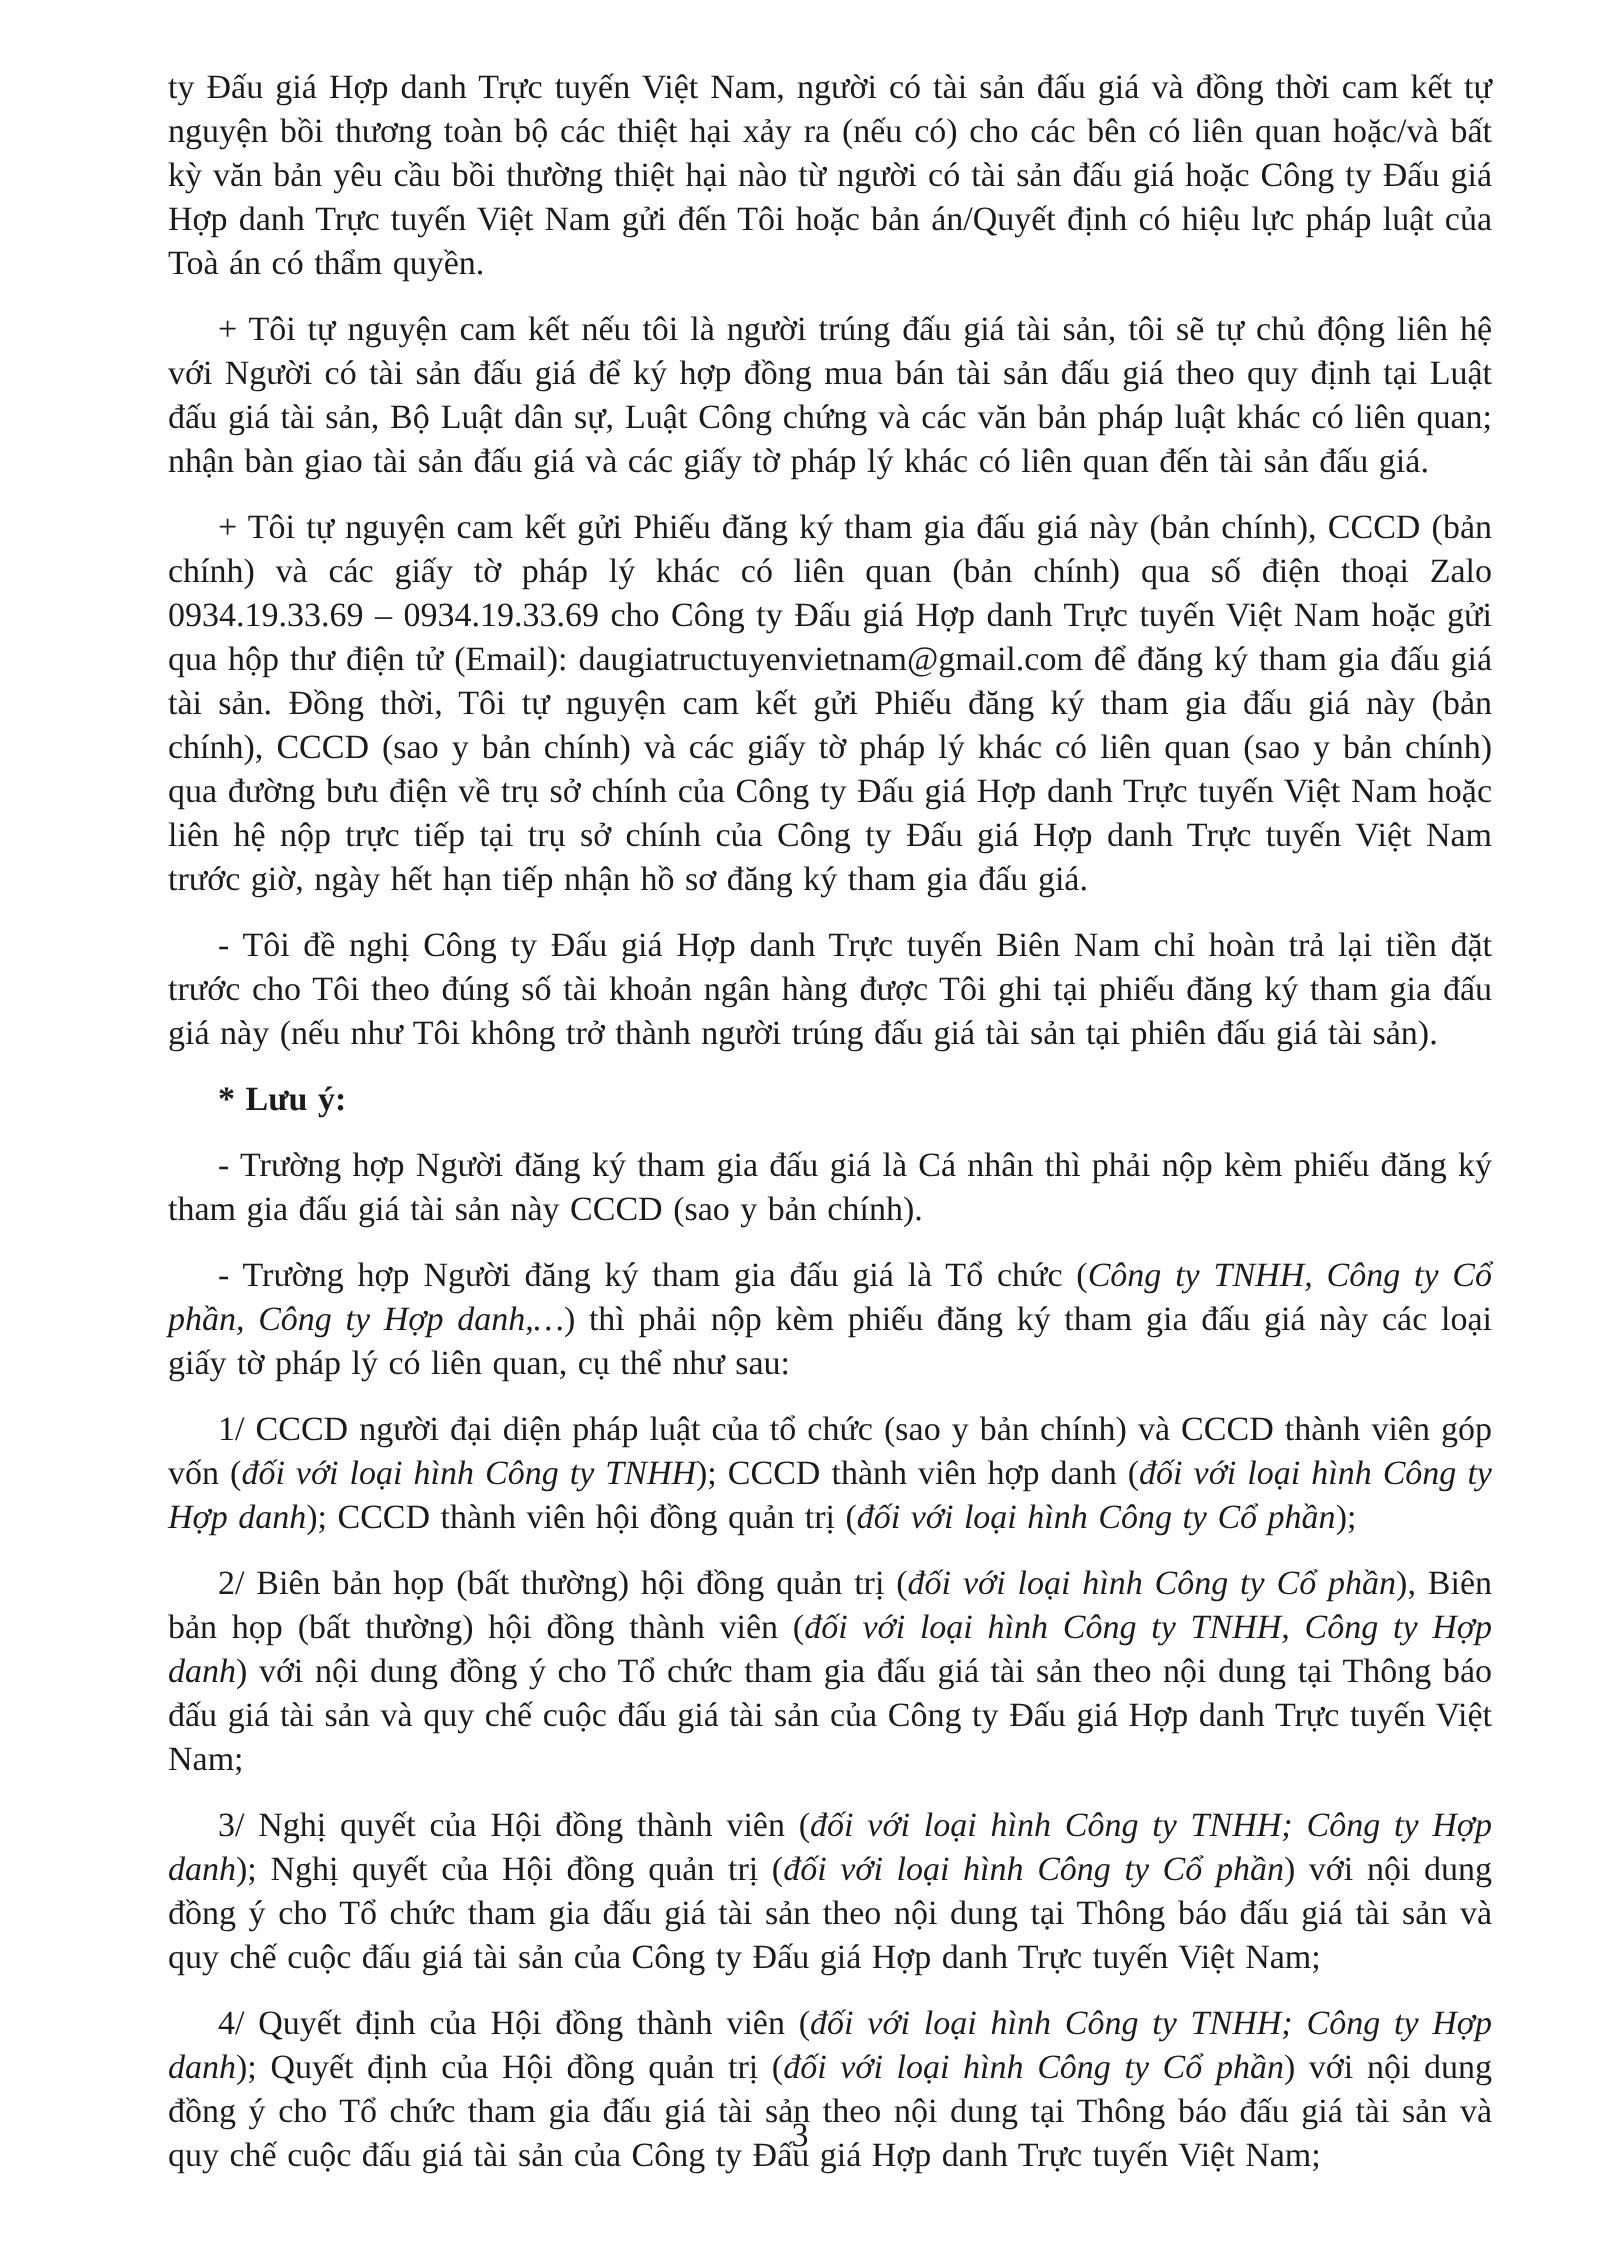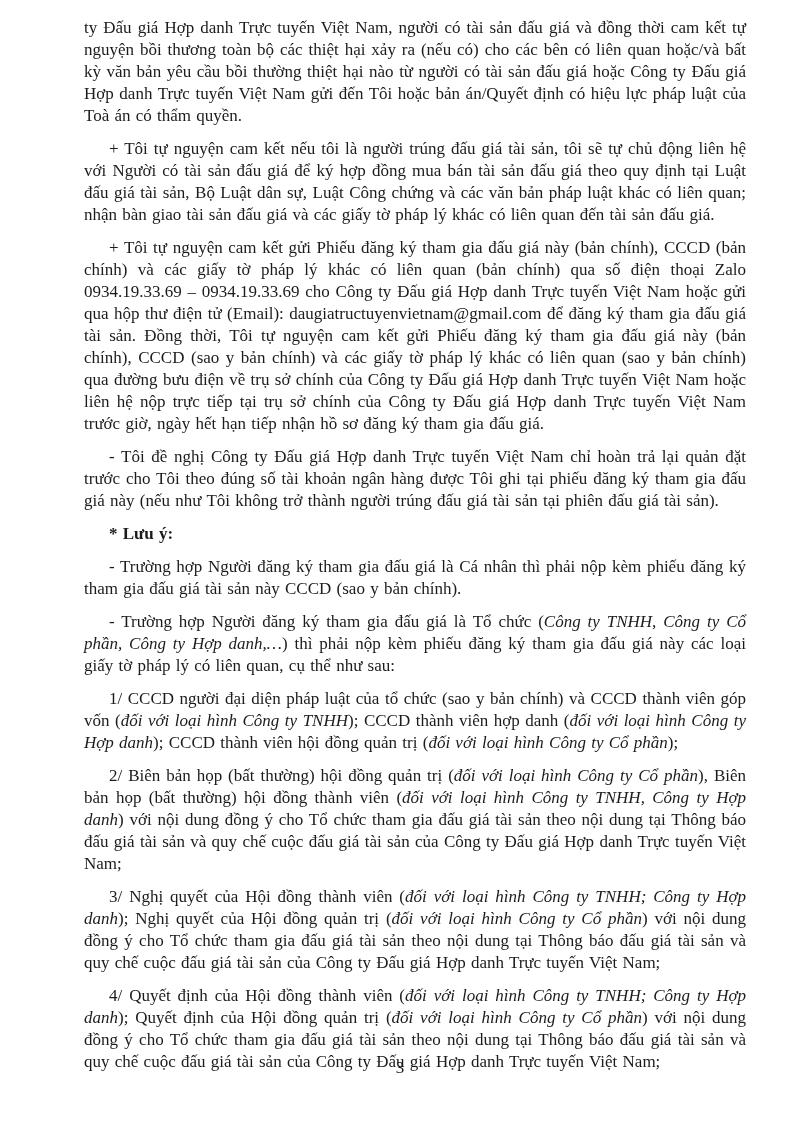--- a/index.html
+++ b/index.html
@@ -7,21 +7,21 @@
     width: 800px; height: 1132px;
     background: #ffffff;
     font-family: "Liberation Serif", "DejaVu Serif", serif;
     color: #1b1b1b;
     overflow: hidden;
   }
   .page {
     position: relative;
     width: 800px; height: 1100px;
     box-sizing: border-box;
-    padding: 17px 54px 0 84px;
+    padding: 33px 54px 0 84px;
     background: #ffffff;
     overflow: hidden;
   }
   .doc-body { width: 100%; }
   p.para {
     margin: 0 0 11px 0;
     font-size: 17px;
     line-height: 22px;
     text-align: justify;
     text-indent: 25px;
@@ -44,21 +44,21 @@
   }
 </style>
 </head>
 <body>
 
 <div class="page">
   <div class="doc-body">
       <p class="para no-indent"><span>ty Đấu giá Hợp danh Trực tuyến Việt Nam, người có tài sản đấu giá và đồng thời cam kết tự nguyện bồi thương toàn bộ các thiệt hại xảy ra (nếu có) cho các bên có liên quan hoặc/và bất kỳ văn bản yêu cầu bồi thường thiệt hại nào từ người có tài sản đấu giá hoặc Công ty Đấu giá Hợp danh Trực tuyến Việt Nam gửi đến Tôi hoặc bản án/Quyết định có hiệu lực pháp luật của Toà án có thẩm quyền.</span></p>
       <p class="para"><span>+ Tôi tự nguyện cam kết nếu tôi là người trúng đấu giá tài sản, tôi sẽ tự chủ động liên hệ với Người có tài sản đấu giá để ký hợp đồng mua bán tài sản đấu giá theo quy định tại Luật đấu giá tài sản, Bộ Luật dân sự, Luật Công chứng và các văn bản pháp luật khác có liên quan; nhận bàn giao tài sản đấu giá và các giấy tờ pháp lý khác có liên quan đến tài sản đấu giá.</span></p>
       <p class="para"><span>+ Tôi tự nguyện cam kết gửi Phiếu đăng ký tham gia đấu giá này (bản chính), CCCD (bản chính) và các giấy tờ pháp lý khác có liên quan (bản chính) qua số điện thoại Zalo 0934.19.33.69 – 0934.19.33.69 cho Công ty Đấu giá Hợp danh Trực tuyến Việt Nam hoặc gửi qua hộp thư điện tử (Email): </span><a class="u">daugiatructuyenvietnam@gmail.com</a><span> để đăng ký tham gia đấu giá tài sản. Đồng thời, Tôi tự nguyện cam kết gửi Phiếu đăng ký tham gia đấu giá này (bản chính), CCCD (sao y bản chính) và các giấy tờ pháp lý khác có liên quan (sao y bản chính) qua đường bưu điện về trụ sở chính của Công ty Đấu giá Hợp danh Trực tuyến Việt Nam hoặc liên hệ nộp trực tiếp tại trụ sở chính của Công ty Đấu giá Hợp danh Trực tuyến Việt Nam trước giờ, ngày hết hạn tiếp nhận hồ sơ đăng ký tham gia đấu giá.</span></p>
-      <p class="para"><span>- Tôi đề nghị Công ty Đấu giá Hợp danh Trực tuyến Việt Nam chỉ hoàn trả lại quản đặt trước cho Tôi theo đúng số tài khoản ngân hàng được Tôi ghi tại phiếu đăng ký tham gia đấu giá này (nếu như Tôi không trở thành người trúng đấu giá tài sản tại phiên đấu giá tài sản).</span></p>
+      <p class="para"><span>- Tôi đề nghị Công ty Đấu giá Hợp danh Trực tuyến Biên Nam chỉ hoàn trả lại tiền đặt trước cho Tôi theo đúng số tài khoản ngân hàng được Tôi ghi tại phiếu đăng ký tham gia đấu giá này (nếu như Tôi không trở thành người trúng đấu giá tài sản tại phiên đấu giá tài sản).</span></p>
       <p class="para"><span class="b">* Lưu ý:</span></p>
       <p class="para"><span>- Trường hợp Người đăng ký tham gia đấu giá là Cá nhân thì phải nộp kèm phiếu đăng ký tham gia đấu giá tài sản này CCCD (sao y bản chính).</span></p>
       <p class="para"><span>- Trường hợp Người đăng ký tham gia đấu giá là Tổ chức (</span><span class="i">Công ty TNHH, Công ty Cổ phần, Công ty Hợp danh,…</span><span>) thì phải nộp kèm phiếu đăng ký tham gia đấu giá này các loại giấy tờ pháp lý có liên quan, cụ thể như sau:</span></p>
       <p class="para"><span>1/ CCCD người đại diện pháp luật của tổ chức (sao y bản chính) và CCCD thành viên góp vốn (</span><span class="i">đối với loại hình Công ty TNHH</span><span>); CCCD thành viên hợp danh (</span><span class="i">đối với loại hình Công ty Hợp danh</span><span>); CCCD thành viên hội đồng quản trị (</span><span class="i">đối với loại hình Công ty Cổ phần</span><span>);</span></p>
       <p class="para"><span>2/ Biên bản họp (bất thường) hội đồng quản trị (</span><span class="i">đối với loại hình Công ty Cổ phần</span><span>), Biên bản họp (bất thường) hội đồng thành viên (</span><span class="i">đối với loại hình Công ty TNHH, Công ty Hợp danh</span><span>) với nội dung đồng ý cho Tổ chức tham gia đấu giá tài sản theo nội dung tại Thông báo đấu giá tài sản và quy chế cuộc đấu giá tài sản của Công ty Đấu giá Hợp danh Trực tuyến Việt Nam;</span></p>
       <p class="para"><span>3/ Nghị quyết của Hội đồng thành viên (</span><span class="i">đối với loại hình Công ty TNHH; Công ty Hợp danh</span><span>); Nghị quyết của Hội đồng quản trị (</span><span class="i">đối với loại hình Công ty Cổ phần</span><span>) với nội dung đồng ý cho Tổ chức tham gia đấu giá tài sản theo nội dung tại Thông báo đấu giá tài sản và quy chế cuộc đấu giá tài sản của Công ty Đấu giá Hợp danh Trực tuyến Việt Nam;</span></p>
       <p class="para"><span>4/ Quyết định của Hội đồng thành viên (</span><span class="i">đối với loại hình Công ty TNHH; Công ty Hợp danh</span><span>); Quyết định của Hội đồng quản trị (</span><span class="i">đối với loại hình Công ty Cổ phần</span><span>) với nội dung đồng ý cho Tổ chức tham gia đấu giá tài sản theo nội dung tại Thông báo đấu giá tài sản và quy chế cuộc đấu giá tài sản của Công ty Đấu giá Hợp danh Trực tuyến Việt Nam;</span></p>
     </div>
   <div class="page-number">3</div>
 </div>

